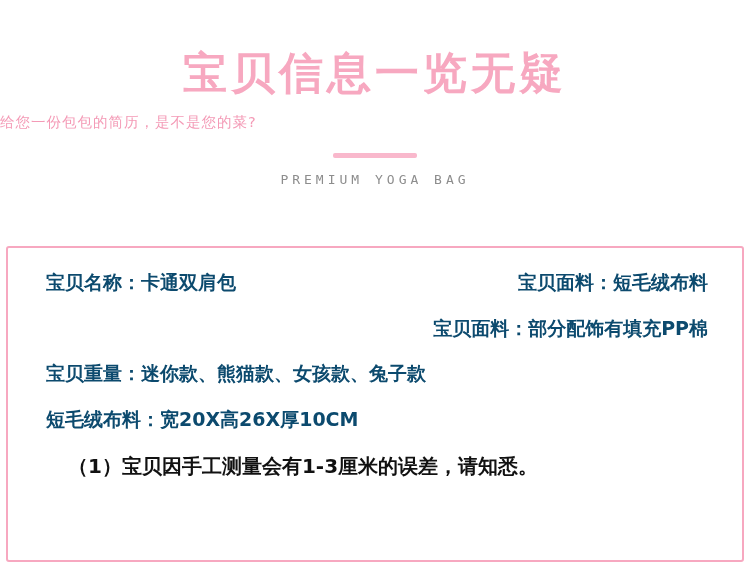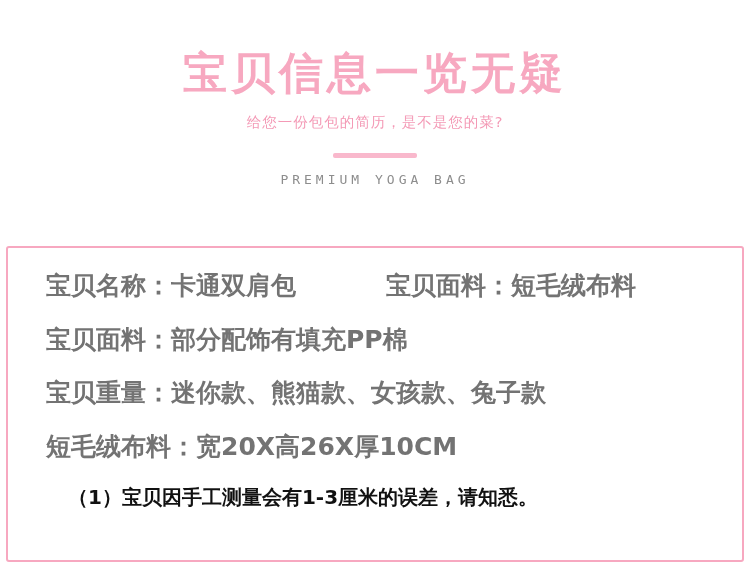--- a/index.html
+++ b/index.html
@@ -35,21 +35,20 @@
     line-height: 1.15;
     font-weight: bold;
     color: #f7a8c0;
     letter-spacing: 4px;
     font-family: Liberation Sans, sans-serif;
   }
   .subtitle-row {
     margin-top: 14px;
     display: flex;
     align-items: center;
-    justify-content: center;
     gap: 10px;
   }
   .subtitle {
     font-size: 14.5px;
     color: #f49ab6;
     letter-spacing: 1px;
     white-space: nowrap;
   }
   .sub-underline {
     position: absolute;
@@ -87,31 +86,32 @@
     height: 100%;
     padding: 22px 34px 0 38px;
     box-sizing: border-box;
   }
   .spec-row {
     display: flex;
     align-items: baseline;
     margin-bottom: 21px;
   }
   .spec-cell {
-    font-size: 25px;
-    color: #737373;
+    font-size: 19px;
+    color: #0c4a6e;
     line-height: 1.3;
     white-space: nowrap;
   }
   .spec-cell.left {
     width: 340px;
     flex: 0 0 340px;
   }
   .spec-cell.right {
     flex: 1 1 auto;
+    text-align: right;
   }
   .spec-cell.wide {
     width: 100%;
   }
   .label {
     font-weight: bold;
   }
   .value {
     font-weight: bold;
   }

